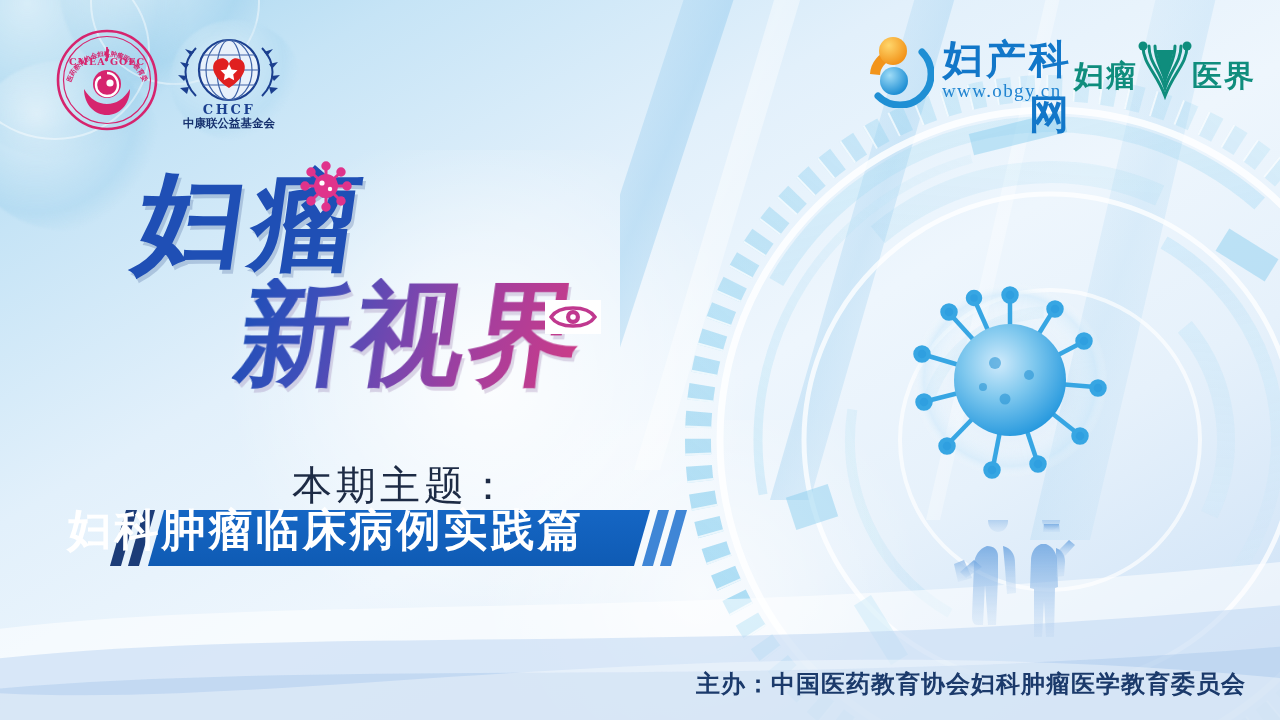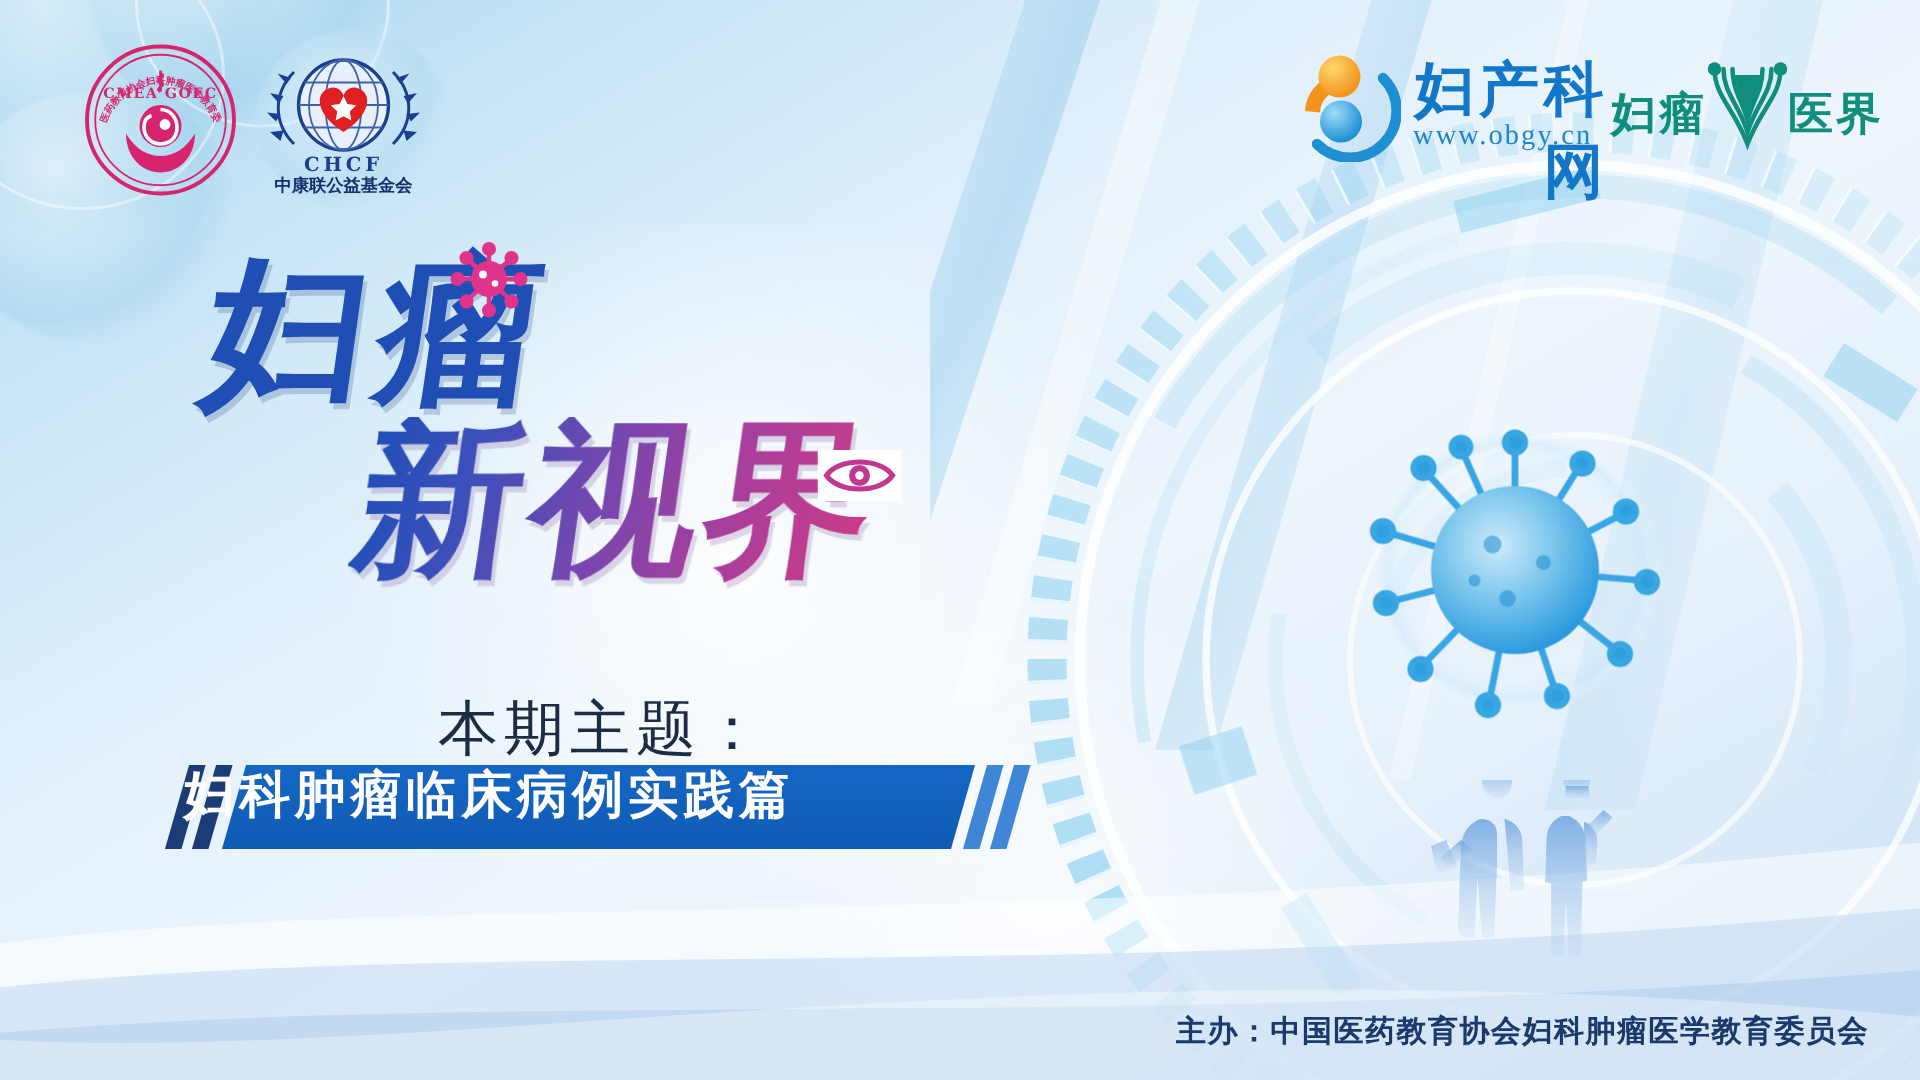--- a/index.html
+++ b/index.html
@@ -76,26 +76,26 @@
 
   #banner-wrap { position:absolute; left:118px; top:510px; width:560px; height:56px; }
   .slash { position:absolute; top:0; width:11px; height:56px; transform:skewX(-16deg); }
   .slash.d { background:#1c3c78; }
   .slash.l { background:#3f86d6; }
   #banner { position:absolute; left:38px; top:0; width:486px; height:56px;
             background:linear-gradient(180deg,#1566c4 0%,#0f5bb4 100%);
             transform:skewX(-16deg); }
   #banner-text { position:absolute; left:56px; top:510px; width:540px; height:40px;
                  display:flex; align-items:center; justify-content:center;
-                 font-size:34px; font-weight:700; color:#ffffff; letter-spacing:3px;
+                 font-size:44px; font-weight:700; color:#ffffff; letter-spacing:3px;
                  font-family:"DejaVu Sans","Liberation Sans",sans-serif; }
 
   
   #footer { position:absolute; right:34px; bottom:18px; text-align:right;
-            font-size:20px; font-weight:700; color:#1b3a6b; line-height:1.5;
+            font-size:24px; font-weight:700; color:#1b3a6b; line-height:1.5;
             letter-spacing:1px; font-family:"DejaVu Sans","Liberation Sans",sans-serif; }
 </style>
 </head>
 <body>
 
 <div id="stage">
 
   <div class="bg cellblob" style="left:-60px;  top:-70px;  width:250px; height:230px;"></div>
   <div class="bg cellblob" style="left:60px;   top:-110px; width:210px; height:200px;"></div>
   <div class="bg cellblob" style="left:-30px;  top:60px;   width:190px; height:170px;"></div>

